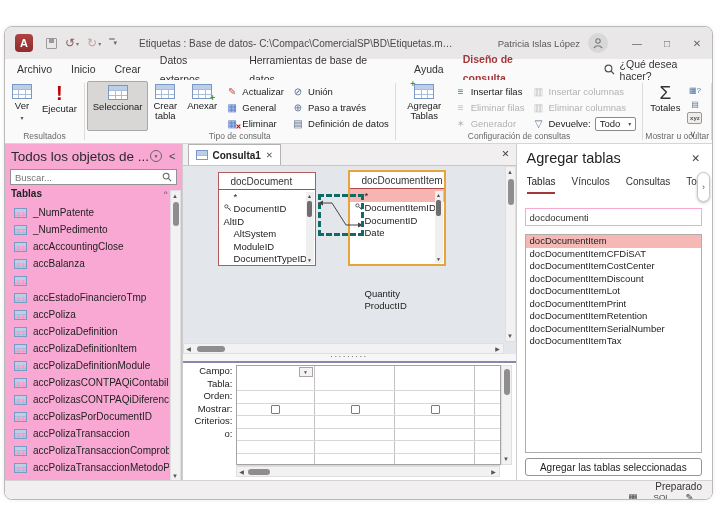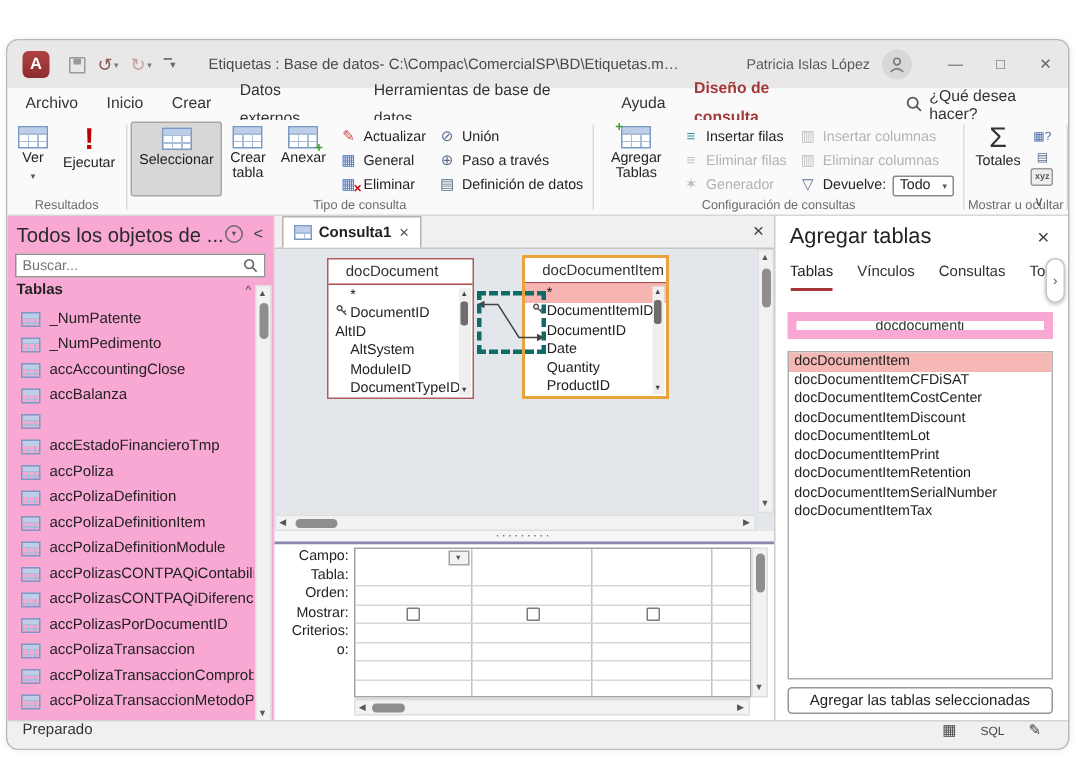--- a/index.html
+++ b/index.html
@@ -139,31 +139,31 @@
   
   .addpane{width:197px;height:100%;background:#fff;border-left:1px solid #cfcccc;position:relative;overflow:hidden;}
   .apt{position:absolute;left:10px;top:6px;font-size:14.5px;color:#222;}
   .apx{position:absolute;right:12px;top:8px;font-size:10.5px;color:#444;}
   .aptabs{position:absolute;left:10px;top:32px;right:14px;display:flex;gap:16px;overflow:hidden;white-space:nowrap;}
   .aptab{font-size:10px;color:#333;padding-bottom:5px;}
   .aptab.active{color:#222;border-bottom:2px solid #a4373a;}
   .tabmore{position:absolute;right:2px;top:28px;width:13px;height:30px;border:1px solid #c8c5c5;border-radius:7px;
            background:#fff;box-shadow:0 1px 3px rgba(0,0,0,.25);display:flex;align-items:center;justify-content:center;
            font-size:9px;color:#555;}
-  .apsearch{position:absolute;left:8px;right:10px;top:64px;height:18px;border:6px solid #f9a8d4;background:#fff;
-            font-size:9.5px;color:#333;padding:0 4px;outline:none;text-align:center;}
+  .apsearch{position:absolute;left:8px;right:10px;top:64px;height:18px;border:1px solid #f9a8d4;background:#fff;
+            font-size:9.5px;color:#333;padding:0 4px;outline:none;}
   .aplist{position:absolute;left:8px;right:10px;top:90px;bottom:29px;border:1px solid #b0adad;background:#fff;overflow:hidden;}
   .apitem{height:12.5px;font-size:9.5px;color:#222;line-height:12.5px;padding-left:4px;white-space:nowrap;}
   .apitem.sel{background:#f5b8b4;}
   .apbtn{position:absolute;left:8px;right:10px;bottom:6px;height:18px;border:1px solid #979494;border-radius:3px;
          background:#fff;font-size:10px;color:#222;display:flex;align-items:center;justify-content:center;}
 
   
   .statusbar{position:absolute;left:0;bottom:0;width:100%;height:19px;background:#f1efef;border-top:1px solid #d5d2d2;
-             display:flex;align-items:flex-start;padding:0 10px;}
+             display:flex;align-items:flex-end;padding:0 10px;flex-direction:column;}
   .sbtext{font-size:10px;color:#333;}
   .sbicons{margin-left:auto;display:flex;align-items:center;gap:16px;margin-right:8px;}
   .sbico{font-size:10px;color:#444;}
   .sbico.sql{font-size:8px;letter-spacing:0;}
   svg{display:block;}
 </style>
 </head>
 <body>
 
 <div class="stage">
@@ -496,21 +496,21 @@
                   </svg>
             </span>
                 <span>DocumentItemID</span>
               </div>
           <div class="frow" style="padding-left:15px;">
                 <span>DocumentID</span>
               </div>
           <div class="frow" style="padding-left:15px;">
                 <span>Date</span>
               </div>
-          <div class="frow" style="padding-left:15px;">
+          <div class="frow" style="padding-left:15px;margin-top:48px;">
                 <span>Quantity</span>
               </div>
           <div class="frow" style="padding-left:15px;">
                 <span>ProductID</span>
               </div>
           <div class="cardsb">
             <span class="up">▲</span>
             <span class="th"></span>
             <span class="dn">▼</span>
           </div>

